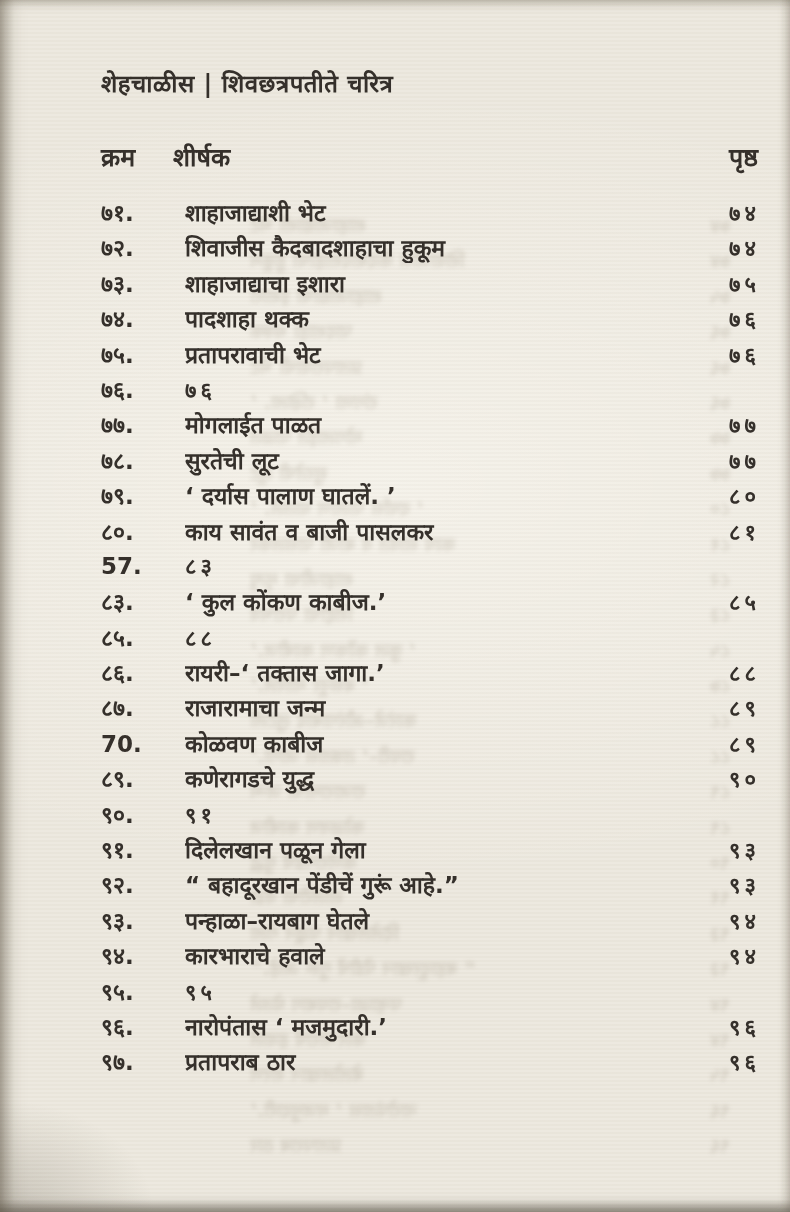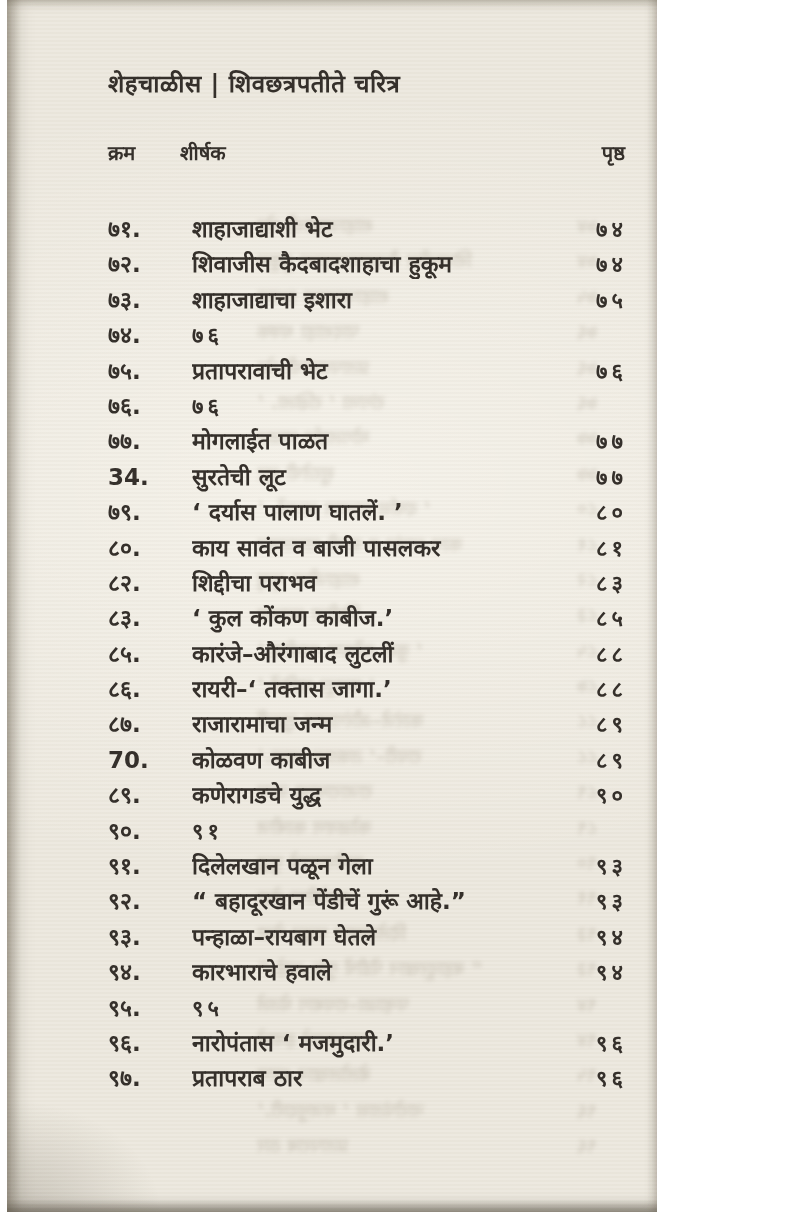--- a/index.html
+++ b/index.html
@@ -5,32 +5,31 @@
   html, body {
     margin: 0;
     padding: 0;
     width: 790px;
     height: 1212px;
     overflow: hidden;
     font-family: "DejaVu Sans", sans-serif;
   }
   .paper {
     position: relative;
-    width: 650px;
+    width: 790px;
     height: 1212px;
     background:
       radial-gradient(220px 160px at 0% 100%, rgba(110,102,90,0.30), rgba(110,102,90,0) 70%),
       radial-gradient(900px 500px at 50% 40%, rgba(255,253,248,0.45), rgba(255,253,248,0) 80%),
       linear-gradient(to right, rgba(120,110,92,0.22) 0px, rgba(120,110,92,0) 14px),
       linear-gradient(to left, rgba(120,110,92,0.14) 0px, rgba(120,110,92,0) 10px),
       linear-gradient(to top, rgba(105,98,86,0.42) 0px, rgba(105,98,86,0) 12px),
       linear-gradient(to bottom, rgba(120,110,92,0.14) 0px, rgba(120,110,92,0) 8px),
       #ece8de;
     color: #35302b;
-    margin-left: 7px;
   }
   
   .paper::before {
     content: "";
     position: absolute;
     inset: 0;
     background:
       repeating-linear-gradient(0deg, rgba(255,255,255,0.06) 0 2px, rgba(160,150,130,0.04) 2px 4px);
     pointer-events: none;
   }
@@ -45,32 +44,32 @@
     white-space: nowrap;
   }
 
   .col-head {
     position: absolute;
     left: 101px;
     right: 32px;
     top: 139px;
     display: flex;
     align-items: flex-end;
-    font-size: 20px;
+    font-size: 25px;
     font-weight: 700;
   }
   .col-head .serial { width: 72px; }
   .col-head .title  { flex: 1; }
   .col-head .page   { text-align: right; }
 
   .toc {
     position: absolute;
     left: 101px;
     right: 30px;
-    top: 212px;
+    top: 196px;
   }
   .row {
     display: flex;
     align-items: baseline;
     height: 35.4px;
     font-size: 23px;
     font-weight: 700;
     white-space: nowrap;
   }
   .row .no    { width: 84px; }
@@ -249,20 +248,21 @@
   </div>
 
   <div class="row">
     <span class="no">७३.</span>
     <span class="title">शाहाजाद्याचा इशारा</span>
     <span class="pg">७५</span>
   </div>
 
   <div class="row">
     <span class="no">७४.</span>
+    <span class="title">पादशाहा थक्क</span>
     <span class="pg">७६</span>
   </div>
 
   <div class="row">
     <span class="no">७५.</span>
     <span class="title">प्रतापरावाची भेट</span>
     <span class="pg">७६</span>
   </div>
 
   <div class="row">
@@ -270,54 +270,52 @@
     <span class="pg">७६</span>
   </div>
 
   <div class="row">
     <span class="no">७७.</span>
     <span class="title">मोगलाईत पाळत</span>
     <span class="pg">७७</span>
   </div>
 
   <div class="row">
-    <span class="no">34.</span>
+    <span class="no">७८.</span>
     <span class="title">सुरतेची लूट</span>
     <span class="pg">७७</span>
   </div>
 
   <div class="row">
     <span class="no">७९.</span>
     <span class="title">‘ दर्यास पालाण घातलें. ’</span>
     <span class="pg">८०</span>
   </div>
 
   <div class="row">
     <span class="no">८०.</span>
     <span class="title">काय सावंत व बाजी पासलकर</span>
     <span class="pg">८१</span>
   </div>
 
 
   <div class="row">
-    <span class="no">८२.</span>
-    <span class="title">शिद्दीचा पराभव</span>
+    <span class="no">57.</span>
     <span class="pg">८३</span>
   </div>
 
   <div class="row">
     <span class="no">८३.</span>
     <span class="title">‘ कुल कोंकण काबीज.’</span>
     <span class="pg">८५</span>
   </div>
 
 
   <div class="row">
     <span class="no">८५.</span>
-    <span class="title">कारंजे–औरंगाबाद लुटलीं</span>
     <span class="pg">८८</span>
   </div>
 
   <div class="row">
     <span class="no">८६.</span>
     <span class="title">रायरी–‘ तक्तास जागा.’</span>
     <span class="pg">८८</span>
   </div>
 
   <div class="row">

